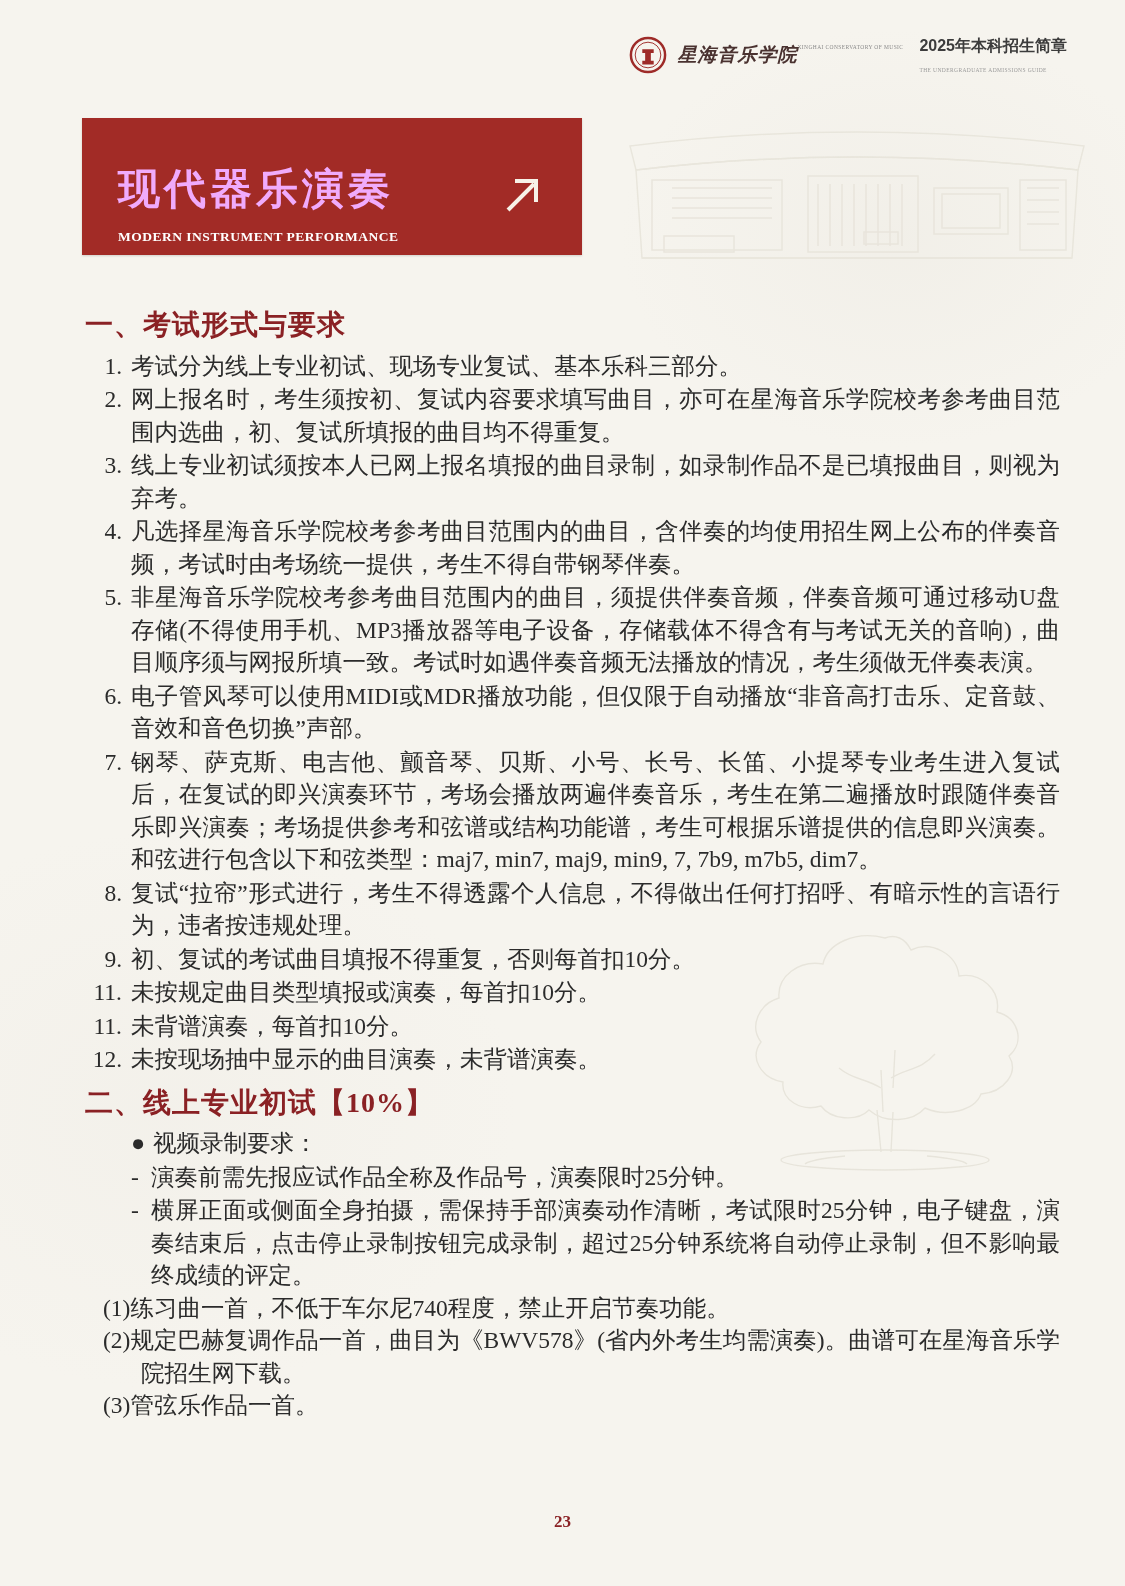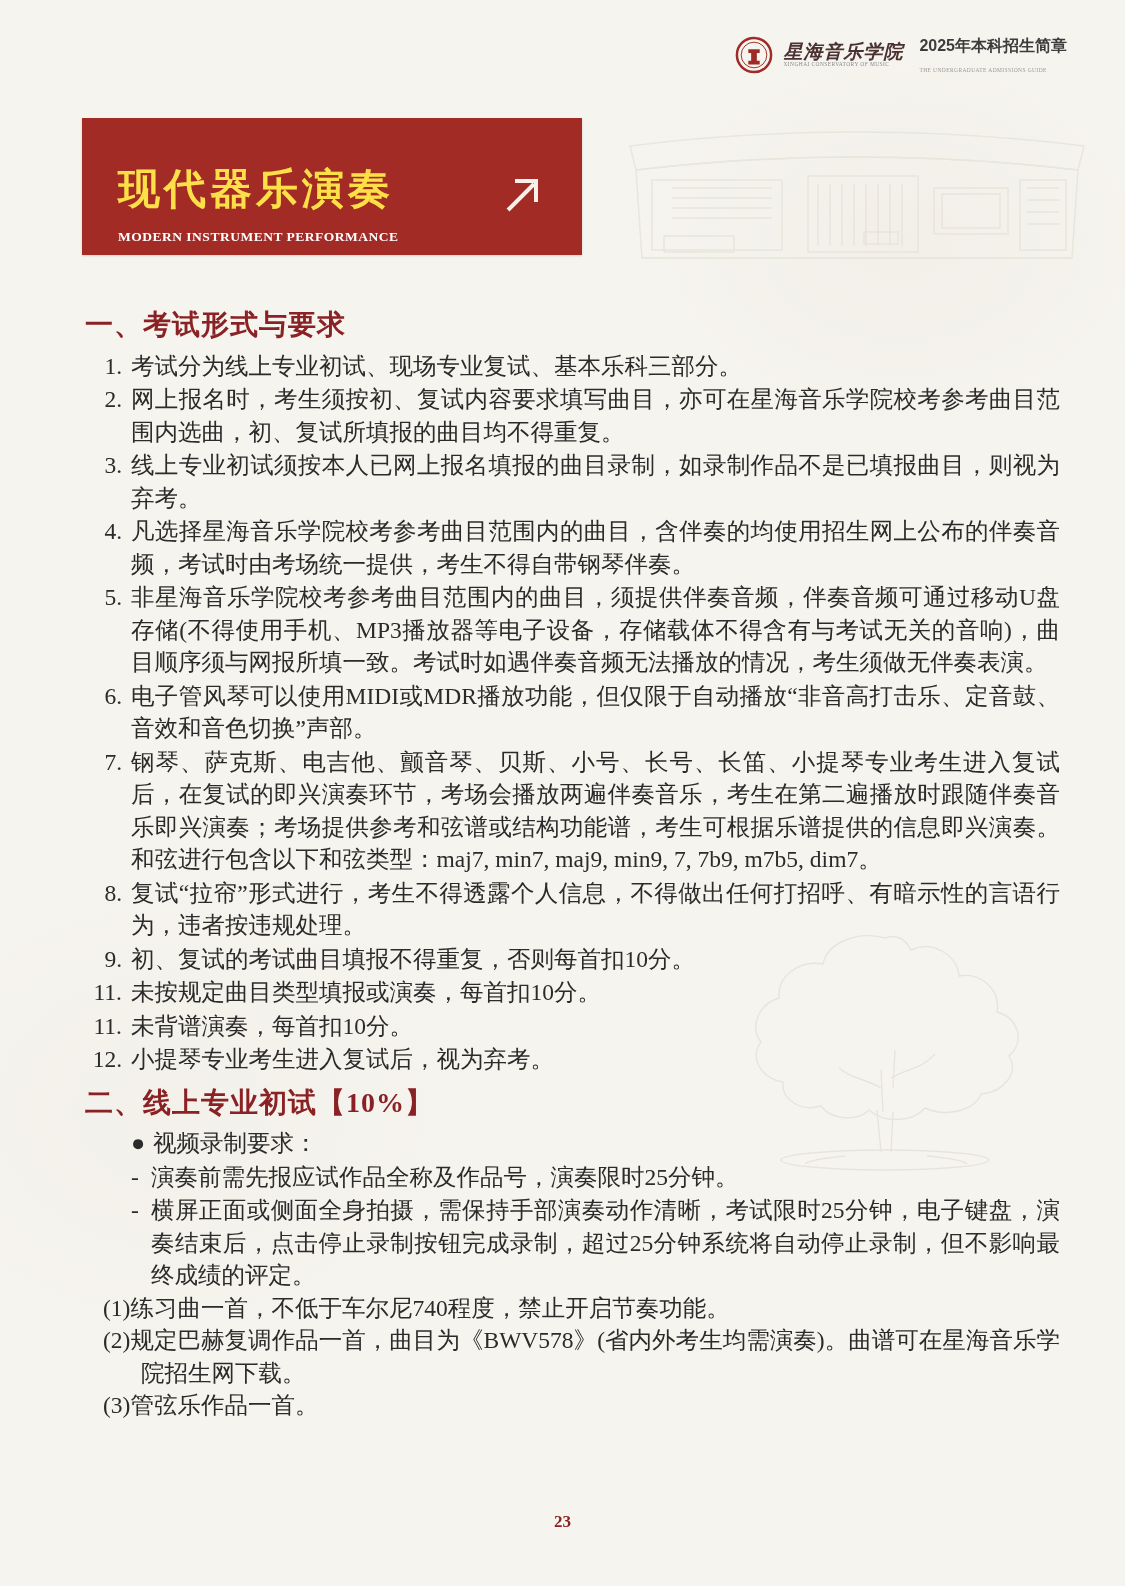--- a/index.html
+++ b/index.html
@@ -18,21 +18,21 @@
     overflow:hidden;
     color:#2b2b2b;
   }
 
   
   .masthead{
     position:absolute;top:36px;right:58px;
     display:flex;align-items:center;gap:10px;
   }
   .seal{width:38px;height:38px;flex:0 0 auto;}
-  .school-block{display:flex;flex-direction:column;line-height:1.05;}
+  .school-block{display:flex;flex-direction:row;line-height:1.05;}
   .school-name{
     font-size:19px;font-weight:bold;color:#4a3230;
     font-style:italic;letter-spacing:1px;white-space:nowrap;
   }
   .school-name-en{font-size:5.5px;color:#8a8a8a;letter-spacing:.4px;white-space:nowrap;}
   .doc-block{display:flex;flex-direction:column;line-height:1.15;margin-left:6px;gap:12px;}
   .doc-title{font-size:16px;font-weight:bold;color:#3c3c3c;white-space:nowrap;
     font-family:"Liberation Sans","DejaVu Sans",sans-serif;}
   .doc-title-en{font-size:5.5px;color:#9a9a9a;letter-spacing:.4px;white-space:nowrap;}
 
@@ -42,21 +42,21 @@
   
   .banner{
     position:absolute;left:82px;top:118px;width:500px;height:137px;
     background:#a22b26;
     box-shadow:0 1px 2px rgba(0,0,0,.15);
     display:flex;align-items:center;
   }
   .banner-text{padding-left:36px;flex:1;}
   .banner-title{
     font-size:42px;font-weight:bold;letter-spacing:4px;
-    color:#fde047;line-height:1.1;margin-top:38px;
+    color:#f0abfc;line-height:1.1;margin-top:38px;
   }
   .banner-subtitle{
     margin-top:16px;font-size:13.5px;font-weight:bold;color:#ffffff;
     letter-spacing:.5px;white-space:nowrap;
   }
   .banner-arrow{flex:0 0 auto;margin-right:38px;margin-top:14px;}
 
   
   .tree-watermark{position:absolute;left:735px;top:920px;opacity:.9;}
 
@@ -201,21 +201,21 @@
       <li>
           <span class="num">11.</span>
           <span class="txt">未按规定曲目类型填报或演奏，每首扣10分。</span>
         </li>
       <li>
           <span class="num">11.</span>
           <span class="txt">未背谱演奏，每首扣10分。</span>
         </li>
       <li>
           <span class="num">12.</span>
-          <span class="txt">小提琴专业考生进入复试后，视为弃考。</span>
+          <span class="txt">未按现场抽中显示的曲目演奏，未背谱演奏。</span>
         </li>
     </ol>
 
     <div class="sec-heading second">二、线上专业初试【10%】</div>
 
     <div class="bullet-row">
       <span class="marker">●</span>
       <span class="txt">视频录制要求：</span>
     </div>
 

